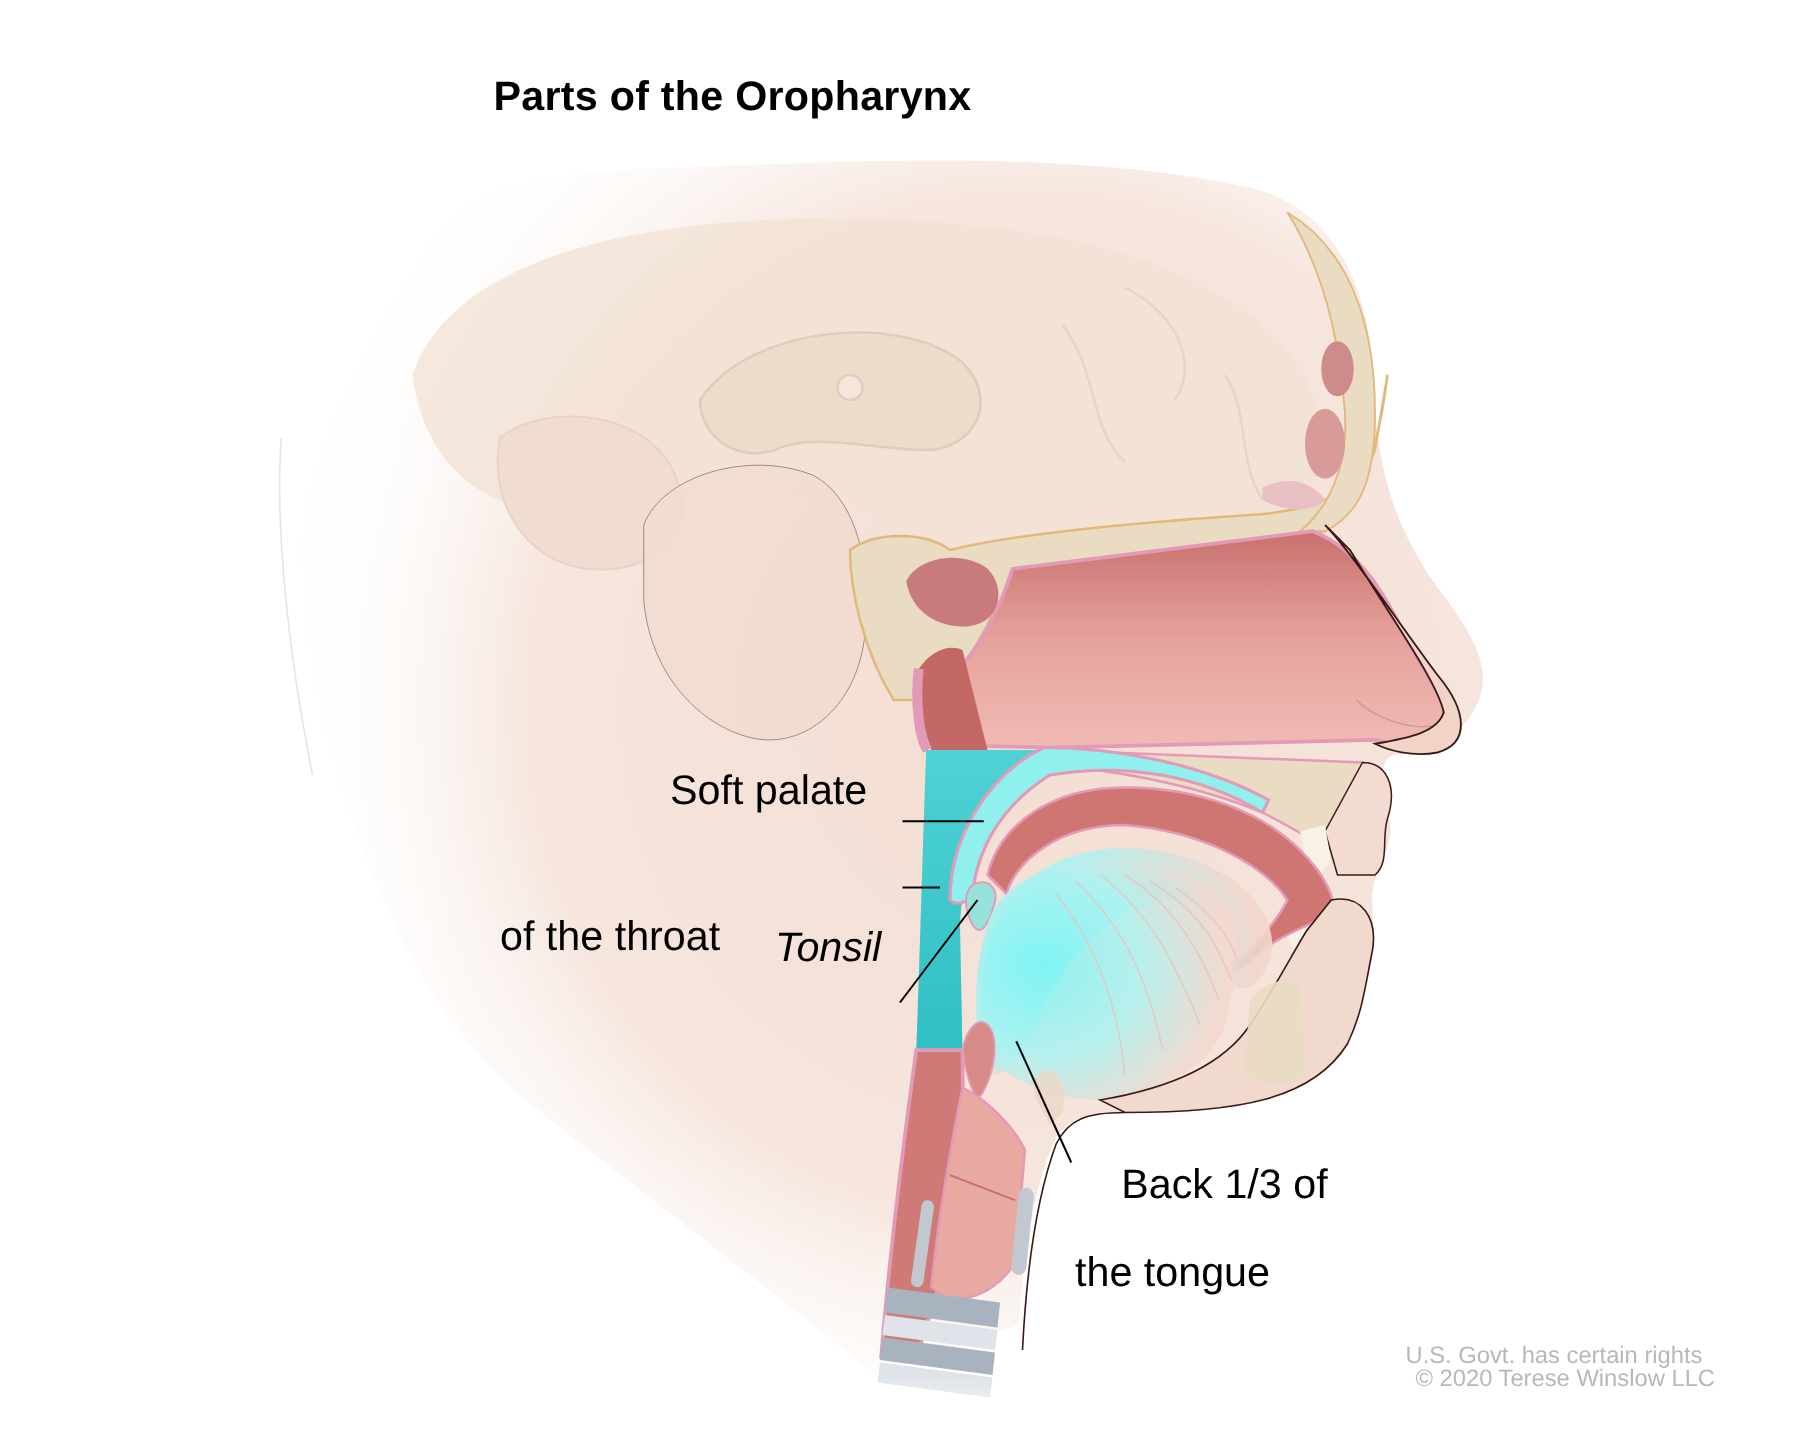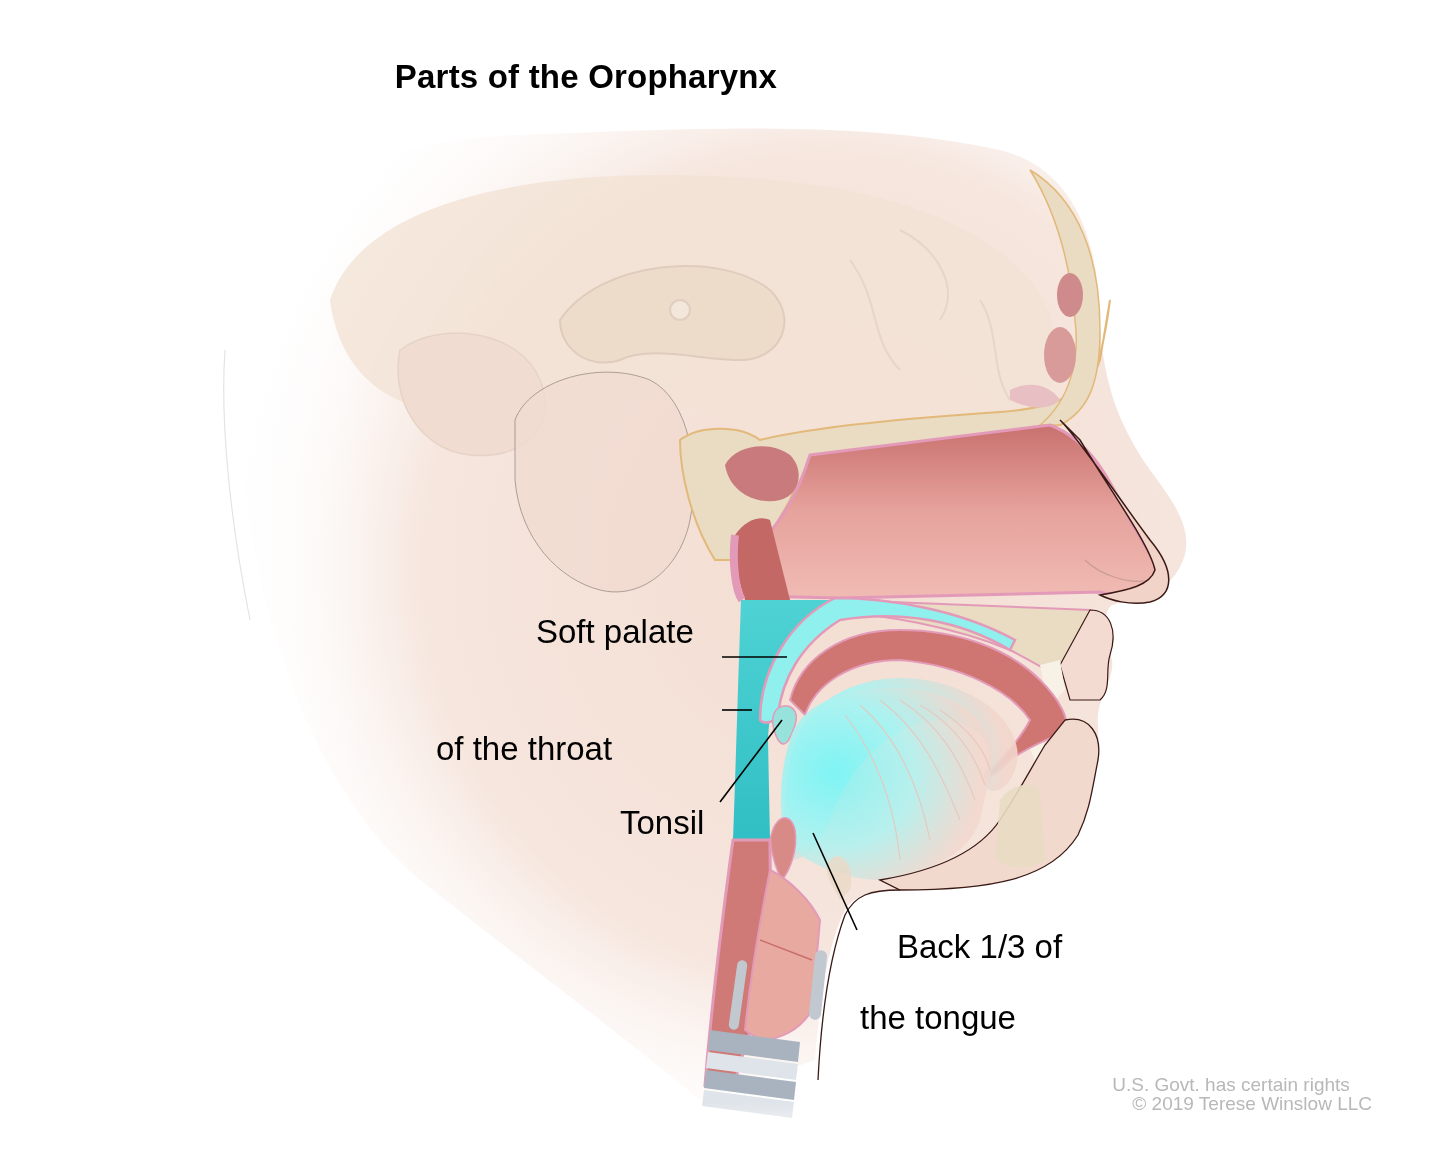--- a/index.html
+++ b/index.html
@@ -130,20 +130,20 @@
 
     <line x1="722" y1="657" x2="787" y2="657" stroke="#000" stroke-width="1.6"></line>
     <line x1="722" y1="710" x2="752" y2="710" stroke="#000" stroke-width="1.6"></line>
     <line x1="720" y1="802" x2="782" y2="720" stroke="#000" stroke-width="1.6"></line>
     <line x1="813" y1="833" x2="857" y2="930" stroke="#000" stroke-width="1.6"></line>
   </svg>
 
   <div class="title">Parts of the Oropharynx</div>
 
   <div class="label" style="left:536px; top:614px;">Soft palate</div>
-  <div class="label" style="left:400px; top:731px;margin-left:36px;">of the throat</div>
-  <div class="label" style="left:620px; top:805px;">Tonsil</div>
+  <div class="label" style="left:400px; top:731px;">of the throat</div>
+  <div class="label" style="left:620px; top:740px;font-style:italic;">Tonsil</div>
   <div class="label" style="left:860px; top:929px;margin-left:37px;">Back 1/3 of</div>
   <div class="label" style="left:860px; top:1000px;text-align:center;">the tongue</div>
 
-  <div class="credit" style="left:1100px; top:1093px; width:272px;">© 2019 Terese Winslow LLC</div>
-  <div class="credit" style="left:1100px; top:1074px; width:262px;text-align:center;">U.S. Govt. has certain rights</div>
+  <div class="credit" style="left:1100px; top:1093px; width:272px;">© 2020 Terese Winslow LLC</div>
+  <div class="credit" style="left:1100px; top:1074px; width:262px;">U.S. Govt. has certain rights</div>
 </div>
 
 </body></html>

